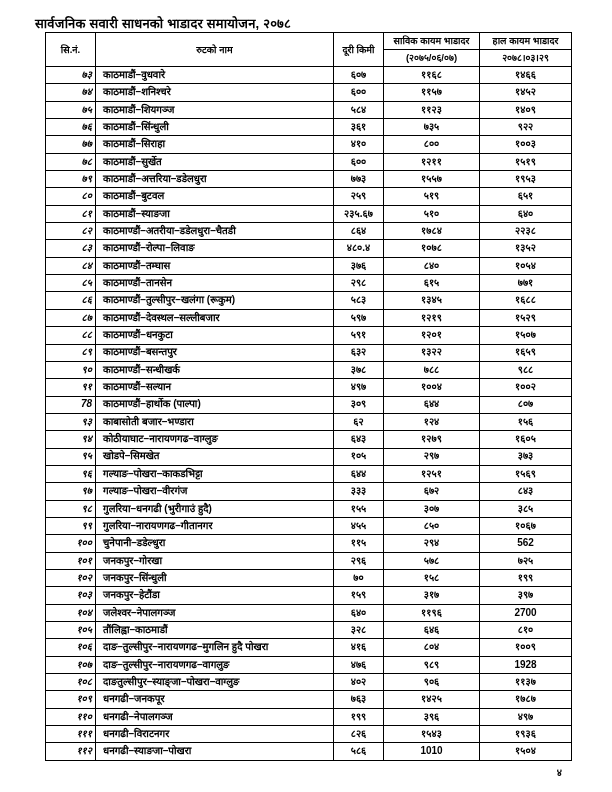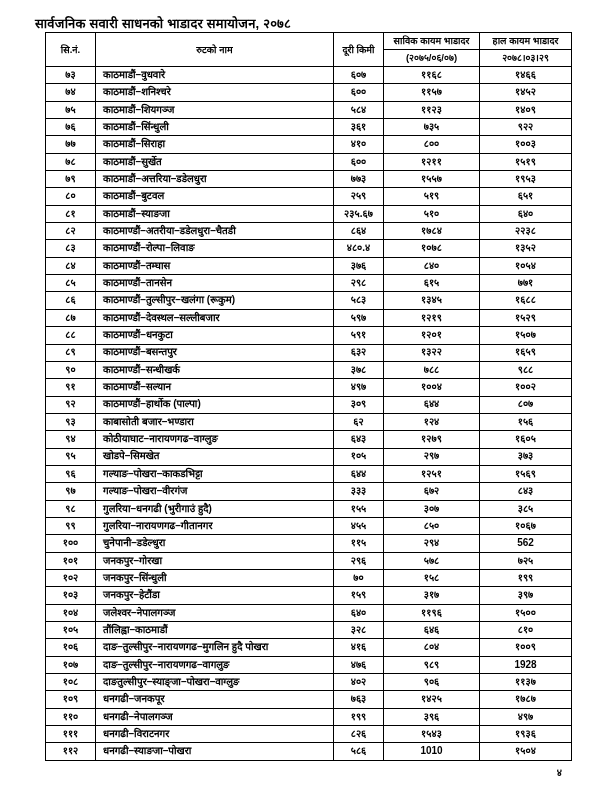--- a/index.html
+++ b/index.html
@@ -45,21 +45,21 @@
     height: 16px;
     border-bottom-width: 1.5px;
   }
   .fare-table thead tr.h1 th { border-bottom-width: 1px; }
   .fare-table thead tr.h2 th { border-bottom-width: 1.5px; }
   .fare-table thead th.rowspan2 { border-bottom-width: 1.5px; }
   .fare-table td {
     font-size: 10px;
     height: 16.35px;
   }
-  td.c-sn   { text-align: center; }
+  td.c-sn   { text-align: right; font-style: italic; }
   td.c-route{ text-align: left; padding-left: 7px; }
   td.c-num  { text-align: center; }
   .col-sn    { width: 50px; }
   .col-route { width: 238px; }
   .col-dist  { width: 50px; }
   .col-prev  { width: 96px; }
   .col-curr  { width: 92px; }
   .page-number {
     position: absolute;
     right: 50px;
@@ -224,21 +224,21 @@
           <td class="c-num">९८८</td>
         </tr>
         <tr>
           <td class="c-sn">९१</td>
           <td class="c-route">काठमाण्डौं–सल्यान</td>
           <td class="c-num">४९७</td>
           <td class="c-num">१००४</td>
           <td class="c-num">१००२</td>
         </tr>
         <tr>
-          <td class="c-sn">९२</td>
+          <td class="c-sn">78</td>
           <td class="c-route">काठमाण्डौं–हार्थोक (पाल्पा)</td>
           <td class="c-num">३०९</td>
           <td class="c-num">६४४</td>
           <td class="c-num">८०७</td>
         </tr>
         <tr>
           <td class="c-sn">९३</td>
           <td class="c-route">काबासोती बजार–भण्डारा</td>
           <td class="c-num">६२</td>
           <td class="c-num">१२४</td>
@@ -312,21 +312,21 @@
           <td class="c-route">जनकपुर–हेटौंडा</td>
           <td class="c-num">१५९</td>
           <td class="c-num">३१७</td>
           <td class="c-num">३९७</td>
         </tr>
         <tr>
           <td class="c-sn">१०४</td>
           <td class="c-route">जलेश्वर–नेपालगञ्ज</td>
           <td class="c-num">६४०</td>
           <td class="c-num">११९६</td>
-          <td class="c-num">१५००</td>
+          <td class="c-num">2700</td>
         </tr>
         <tr>
           <td class="c-sn">१०५</td>
           <td class="c-route">तौंलिह्वा–काठमाडौं</td>
           <td class="c-num">३२८</td>
           <td class="c-num">६४६</td>
           <td class="c-num">८१०</td>
         </tr>
         <tr>
           <td class="c-sn">१०६</td>

